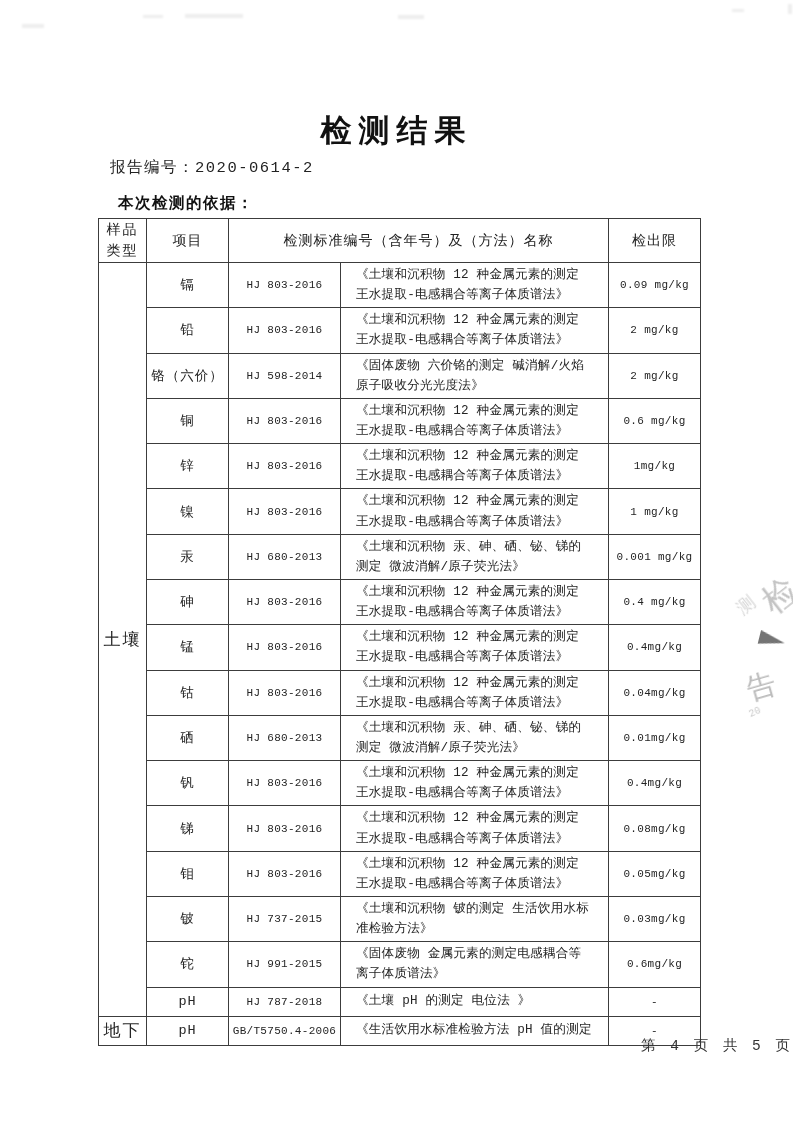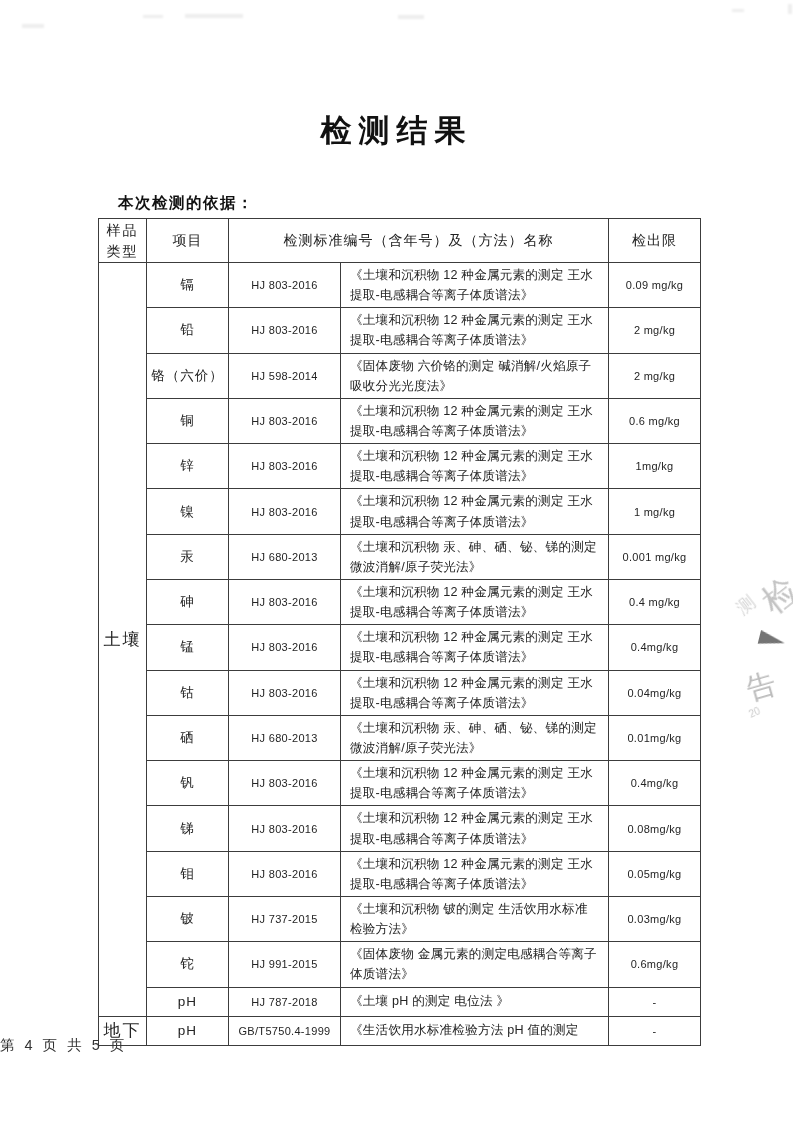--- a/index.html
+++ b/index.html
@@ -1,18 +1,18 @@
 <!DOCTYPE html>
 <html><head>
 <meta charset="utf-8">
 <style>
   html,body { margin:0; padding:0; background:#ffffff; }
   .page {
     position:relative; width:793px; height:1121px; background:#fff;
-    font-family:Liberation Sans, sans-serif; color:#1e1e1e;
+    font-family:Liberation Mono, monospace; color:#1e1e1e;
     overflow:hidden;
   }
   .title {
     position:absolute; top:110px; left:0; width:100%; margin:0;
     text-align:center; font-size:31px; font-weight:600; letter-spacing:7px;
     color:#111;
   }
   .report-line {
     position:absolute; top:157px; left:110px;
     font-size:15.5px; letter-spacing:1.5px; color:#222;
@@ -34,27 +34,27 @@
     letter-spacing:1px;
   }
   th.h-sample { white-space:pre-line; line-height:1.45; letter-spacing:2px;margin-left:8px; }
   .standards tbody tr { height:43px; }
   .standards tbody tr.short { height:29px; }
   .standards td { font-size:13.5px; text-align:center; color:#242424; }
   td.cell-sample { font-size:17px; letter-spacing:2px; }
   td.cell-item   { letter-spacing:1px; }
   td.cell-standard { font-size:11px; letter-spacing:0.3px; }
   td.cell-method {
-    text-align:left; padding:2px 9px; font-size:12.6px; line-height:1.6;
+    text-align:left; padding:2px 15px; font-size:12.6px; line-height:1.6;
     letter-spacing:0.2px;
   }
   td.cell-limit { font-size:11px; letter-spacing:0.3px; }
   .footer {
     position:absolute; top:1036px; left:0; width:100%;
-    text-align:left; font-size:14.5px; letter-spacing:3px; color:#333;
+    text-align:right; font-size:14.5px; letter-spacing:3px; color:#333;
   }
   
   .stamp-fragment { position:absolute; left:735px; top:555px; width:58px; height:190px; pointer-events:none; }
   .stamp-char { position:absolute; color:rgba(125,125,125,0.45); filter:blur(0.4px); }
   .stamp-char.c-top  { left:28px; top:18px; font-size:34px; transform:rotate(-38deg); }
   .stamp-char.c-top2 { left:2px;  top:38px; font-size:18px; transform:rotate(-38deg); color:rgba(140,140,140,0.35); }
   .stamp-char.c-gao  { left:12px; top:112px; font-size:29px; transform:rotate(-16deg); color:rgba(120,120,120,0.5); }
   .stamp-char.c-tiny { left:14px; top:152px; font-size:10px; transform:rotate(-24deg); color:rgba(150,150,150,0.5); }
   .stamp-wedge {
     position:absolute; left:24px; top:78px; width:0; height:0;
@@ -78,20 +78,21 @@
 
   <div class="scan-artifact sa1"></div>
   <div class="scan-artifact sa2"></div>
   <div class="scan-artifact sa3"></div>
   <div class="scan-artifact sa4"></div>
   <div class="scan-artifact sa5"></div>
   <div class="scan-artifact sa6"></div>
 
   <h1 class="title">检测结果</h1>
 
+  <div class="report-line"><span>报告编号：</span><span>2020-0614-2</span></div>
 
   <div class="basis-line">本次检测的依据：</div>
 
   <table class="standards">
     <colgroup>
       <col style="width:48px">
         <col style="width:82px">
         <col style="width:112px">
         <col style="width:268px">
         <col style="width:92px">
@@ -205,21 +206,21 @@
         </tr>
         <tr class="short">
           <td class="cell-item">pH</td>
           <td class="cell-standard">HJ 787-2018</td>
           <td class="cell-method">《土壤 pH 的测定 电位法 》</td>
           <td class="cell-limit">-</td>
         </tr>
         <tr class="short">
           <td rowspan="1" class="cell-sample">地下</td>
           <td class="cell-item">pH</td>
-          <td class="cell-standard">GB/T5750.4-1999</td>
+          <td class="cell-standard">GB/T5750.4-2006</td>
           <td class="cell-method">《生活饮用水标准检验方法 pH 值的测定</td>
           <td class="cell-limit">-</td>
         </tr>
       </tbody>
   </table>
 
   <div class="stamp-fragment">
     <span class="stamp-char c-top2">测</span>
     <span class="stamp-char c-top">检</span>
     <div class="stamp-wedge"></div>

